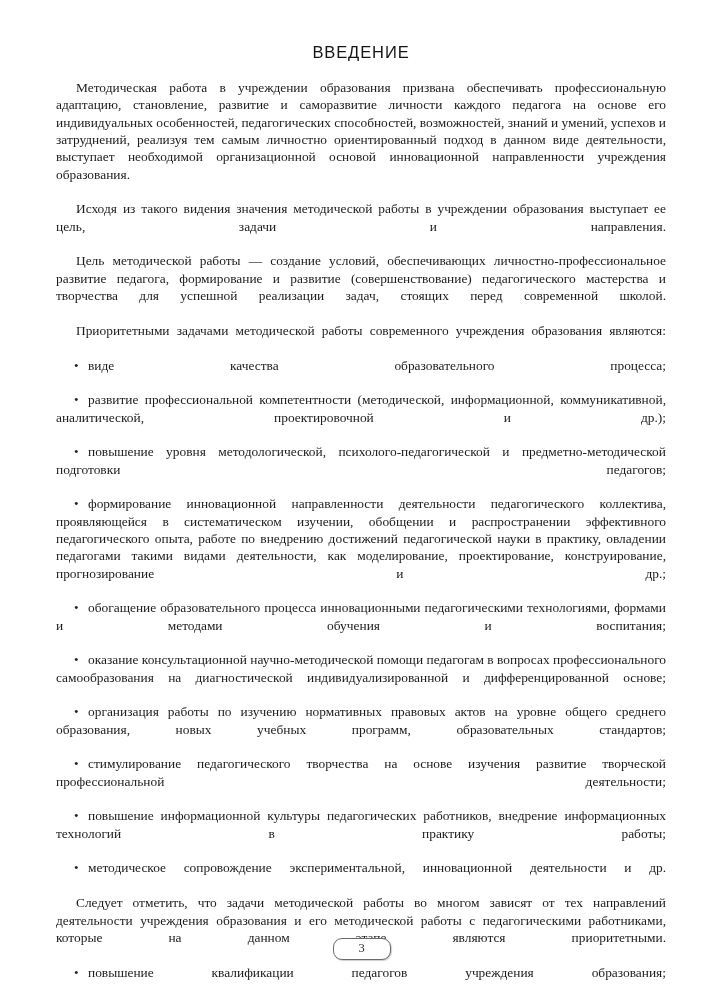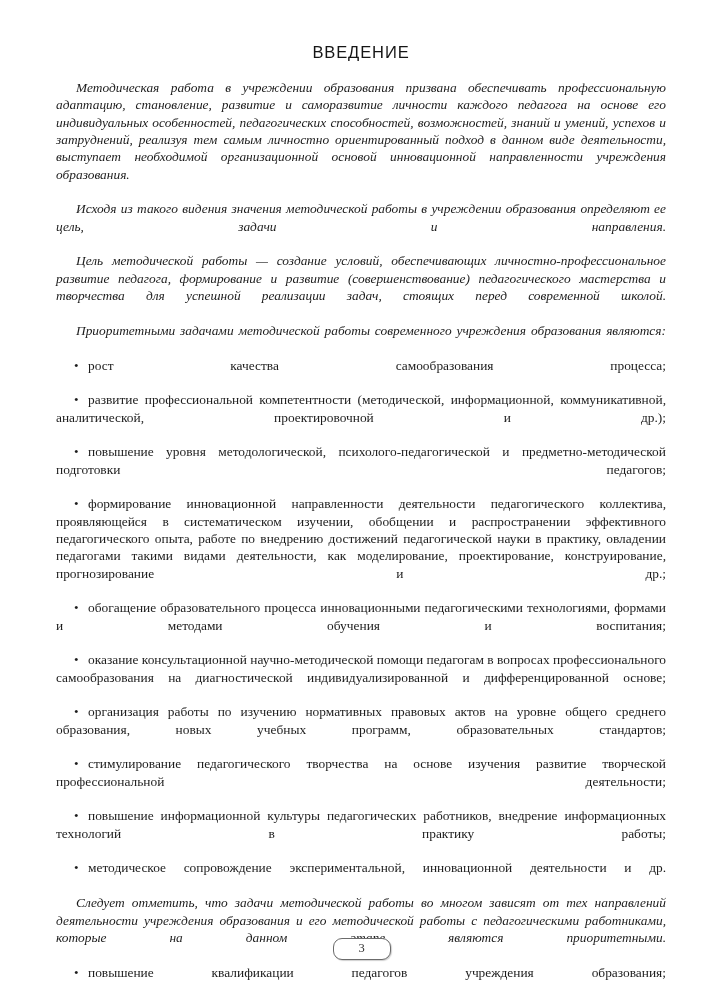--- a/index.html
+++ b/index.html
@@ -42,21 +42,20 @@
   }
   .para {
     margin: 0;
     font-size: 13.4px;
     line-height: 17.35px;
     text-align: justify;
     text-justify: inter-word;
     text-indent: 20px;
     hyphens: manual;
     word-spacing: -0.1px;
-    font-style: italic;
   }
   
   .para::after {
     content: "";
     display: inline-block;
     width: 100%;
   }
 
   .bullet {
     margin: 0;
@@ -107,24 +106,24 @@
 <body>
 
 <div class="page">
 
   <div class="content">
 
     <h1 class="doc-title">ВВЕДЕНИЕ</h1>
 
     <div id="text-body">
         <p class="para">Методическая работа в учреждении образования призвана обеспечивать профессиональную адаптацию, становление, развитие и саморазвитие личности каждого педагога на основе его индивидуальных особенностей, педагогических способностей, возможностей, знаний и умений, успехов и затруднений, реализуя тем самым личностно ориентированный подход в данном виде деятельности, выступает необходимой организационной основой инновационной направленности учреждения образования.</p>
-        <p class="para">Исходя из такого видения значения методической работы в учреждении образования определяют ее цель, задачи и направления.</p>
+        <p class="para">Исходя из такого видения значения методической работы в учреждении образования выступает ее цель, задачи и направления.</p>
         <p class="para">Цель методической работы — создание условий, обеспечивающих личностно-профессиональное развитие педагога, формирование и развитие (совершенствование) педагогического мастерства и творчества для успешной реализации задач, стоящих перед современной школой.</p>
         <p class="para">Приоритетными задачами методической работы современного учреждения образования являются:</p>
-        <p class="bullet"><span class="b-dot"><span>•</span></span><span>рост качества самообразования процесса;</span></p>
+        <p class="bullet"><span class="b-dot"><span>•</span></span><span>виде качества образовательного процесса;</span></p>
         <p class="bullet"><span class="b-dot"><span>•</span></span><span>развитие профессиональной компетентности (методической, информационной, коммуникативной, аналитической, проектировочной и др.);</span></p>
         <p class="bullet"><span class="b-dot"><span>•</span></span><span>повышение уровня методологической, психолого-педагогической и предметно-методической подготовки педагогов;</span></p>
         <p class="bullet"><span class="b-dot"><span>•</span></span><span>формирование инновационной направленности деятельности педагогического коллектива, проявляющейся в систематическом изучении, обобщении и распространении эффективного педагогического опыта, работе по внедрению достижений педагогической науки в практику, овладении педагогами такими видами деятельности, как моделирование, проектирование, конструирование, прогнозирование и др.;</span></p>
         <p class="bullet"><span class="b-dot"><span>•</span></span><span>обогащение образовательного процесса инновационными педагогическими технологиями, формами и методами обучения и воспитания;</span></p>
         <p class="bullet"><span class="b-dot"><span>•</span></span><span>оказание консультационной научно-методической помощи педагогам в вопросах профессионального самообразования на диагностической индивидуализированной и дифференцированной основе;</span></p>
         <p class="bullet"><span class="b-dot"><span>•</span></span><span>организация работы по изучению нормативных правовых актов на уровне общего среднего образования, новых учебных программ, образовательных стандартов;</span></p>
         <p class="bullet"><span class="b-dot"><span>•</span></span><span>стимулирование педагогического творчества на основе изучения развитие творческой профессиональной деятельности;</span></p>
         <p class="bullet"><span class="b-dot"><span>•</span></span><span>повышение информационной культуры педагогических работников, внедрение информационных технологий в практику работы;</span></p>
         <p class="bullet"><span class="b-dot"><span>•</span></span><span>методическое сопровождение экспериментальной, инновационной деятельности и др.</span></p>
         <p class="para">Следует отметить, что задачи методической работы во многом зависят от тех направлений деятельности учреждения образования и его методической работы с педагогическими работниками, которые на данном этапе являются приоритетными.</p>

